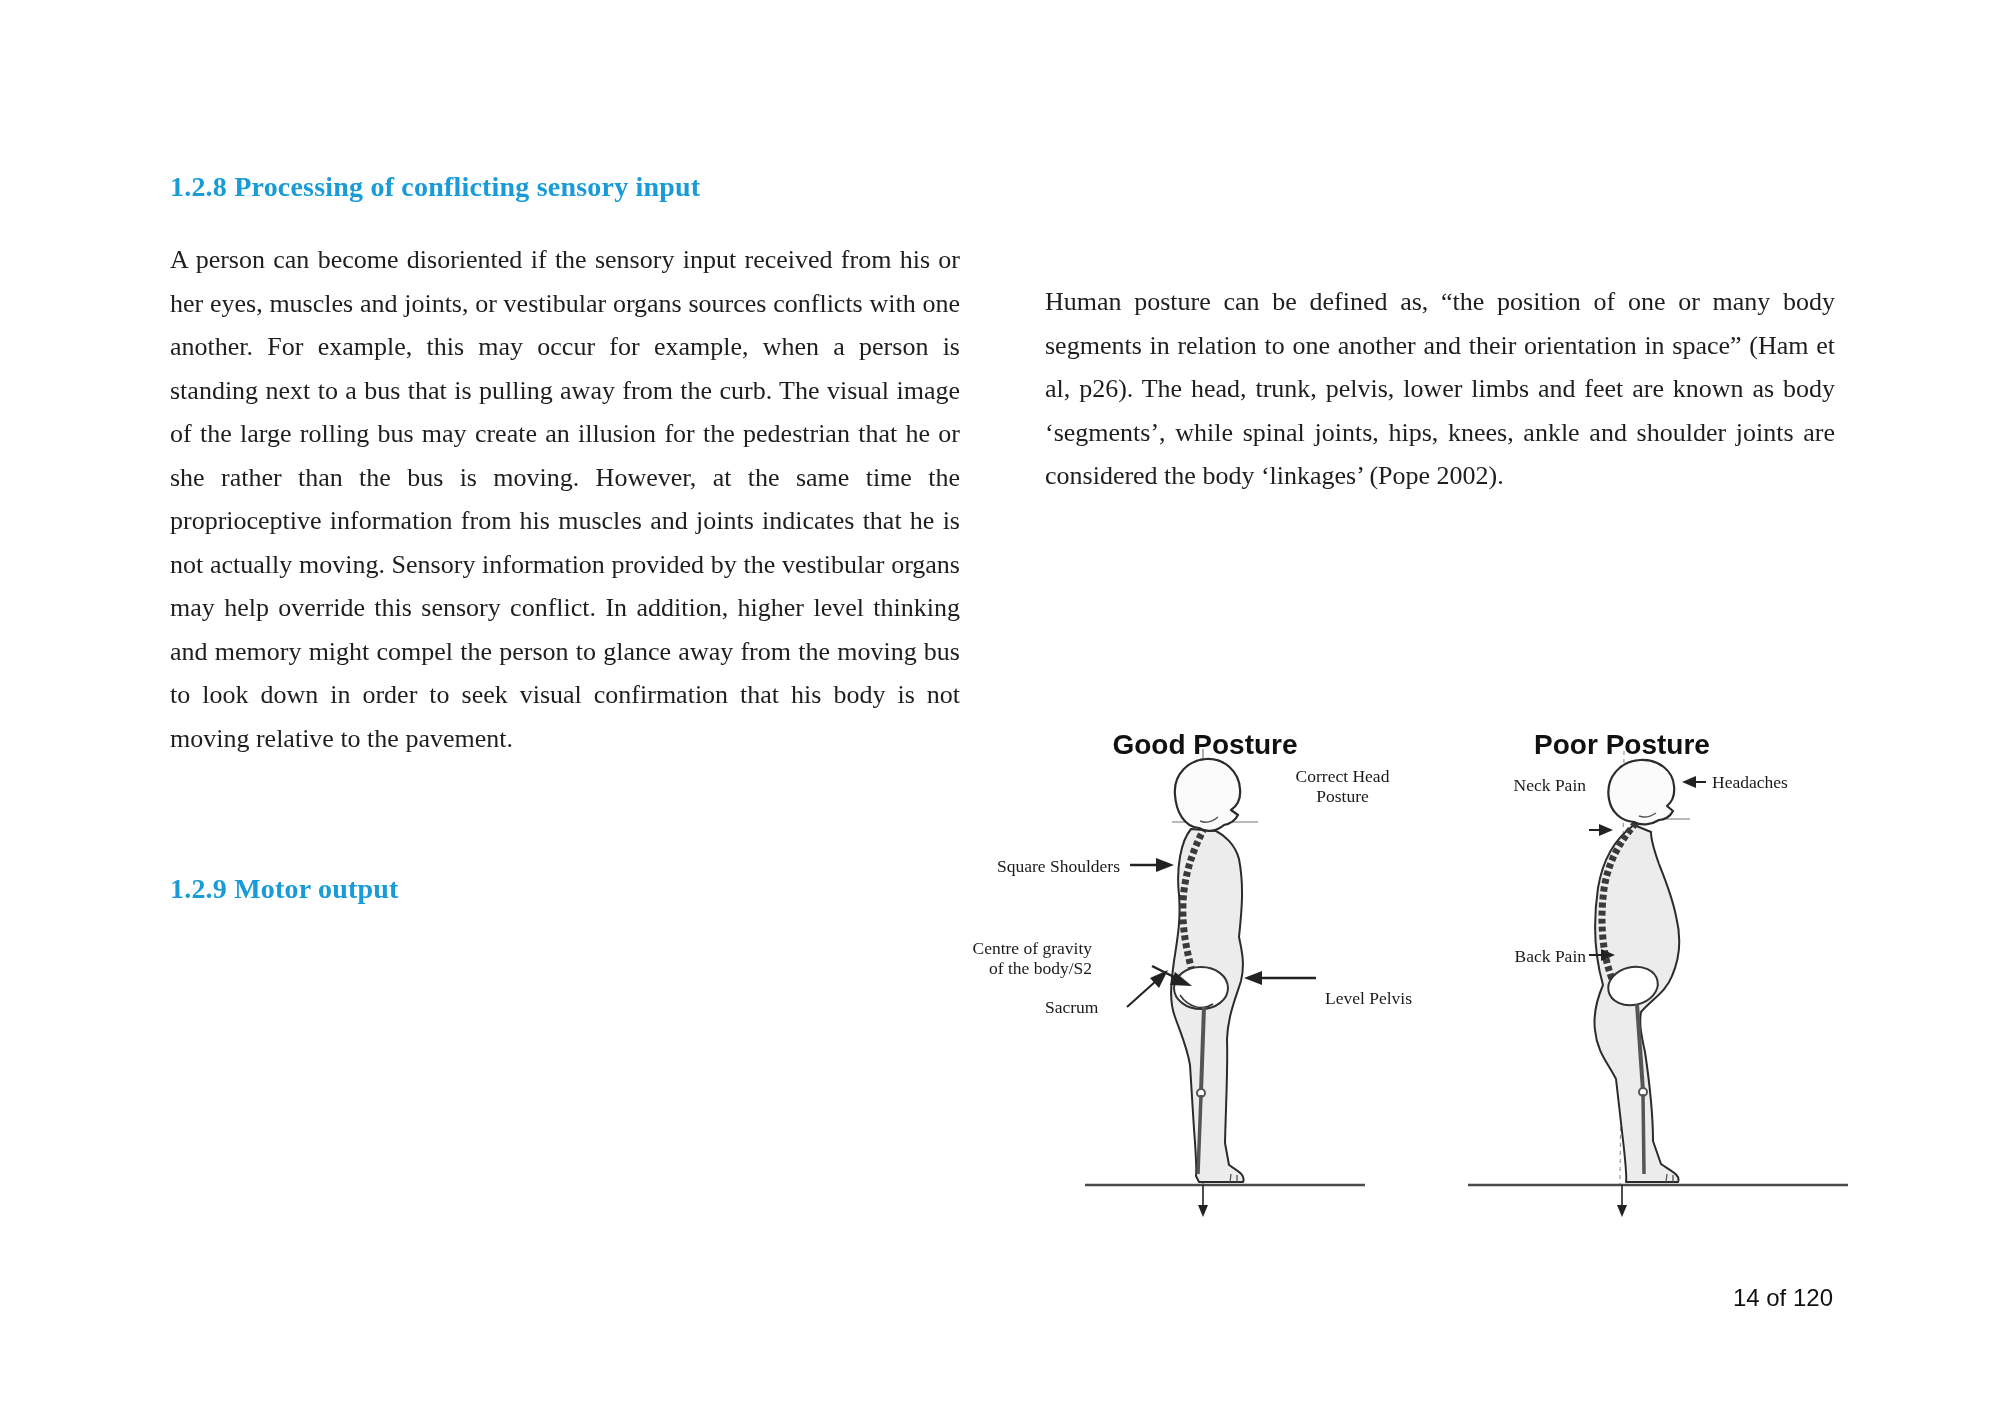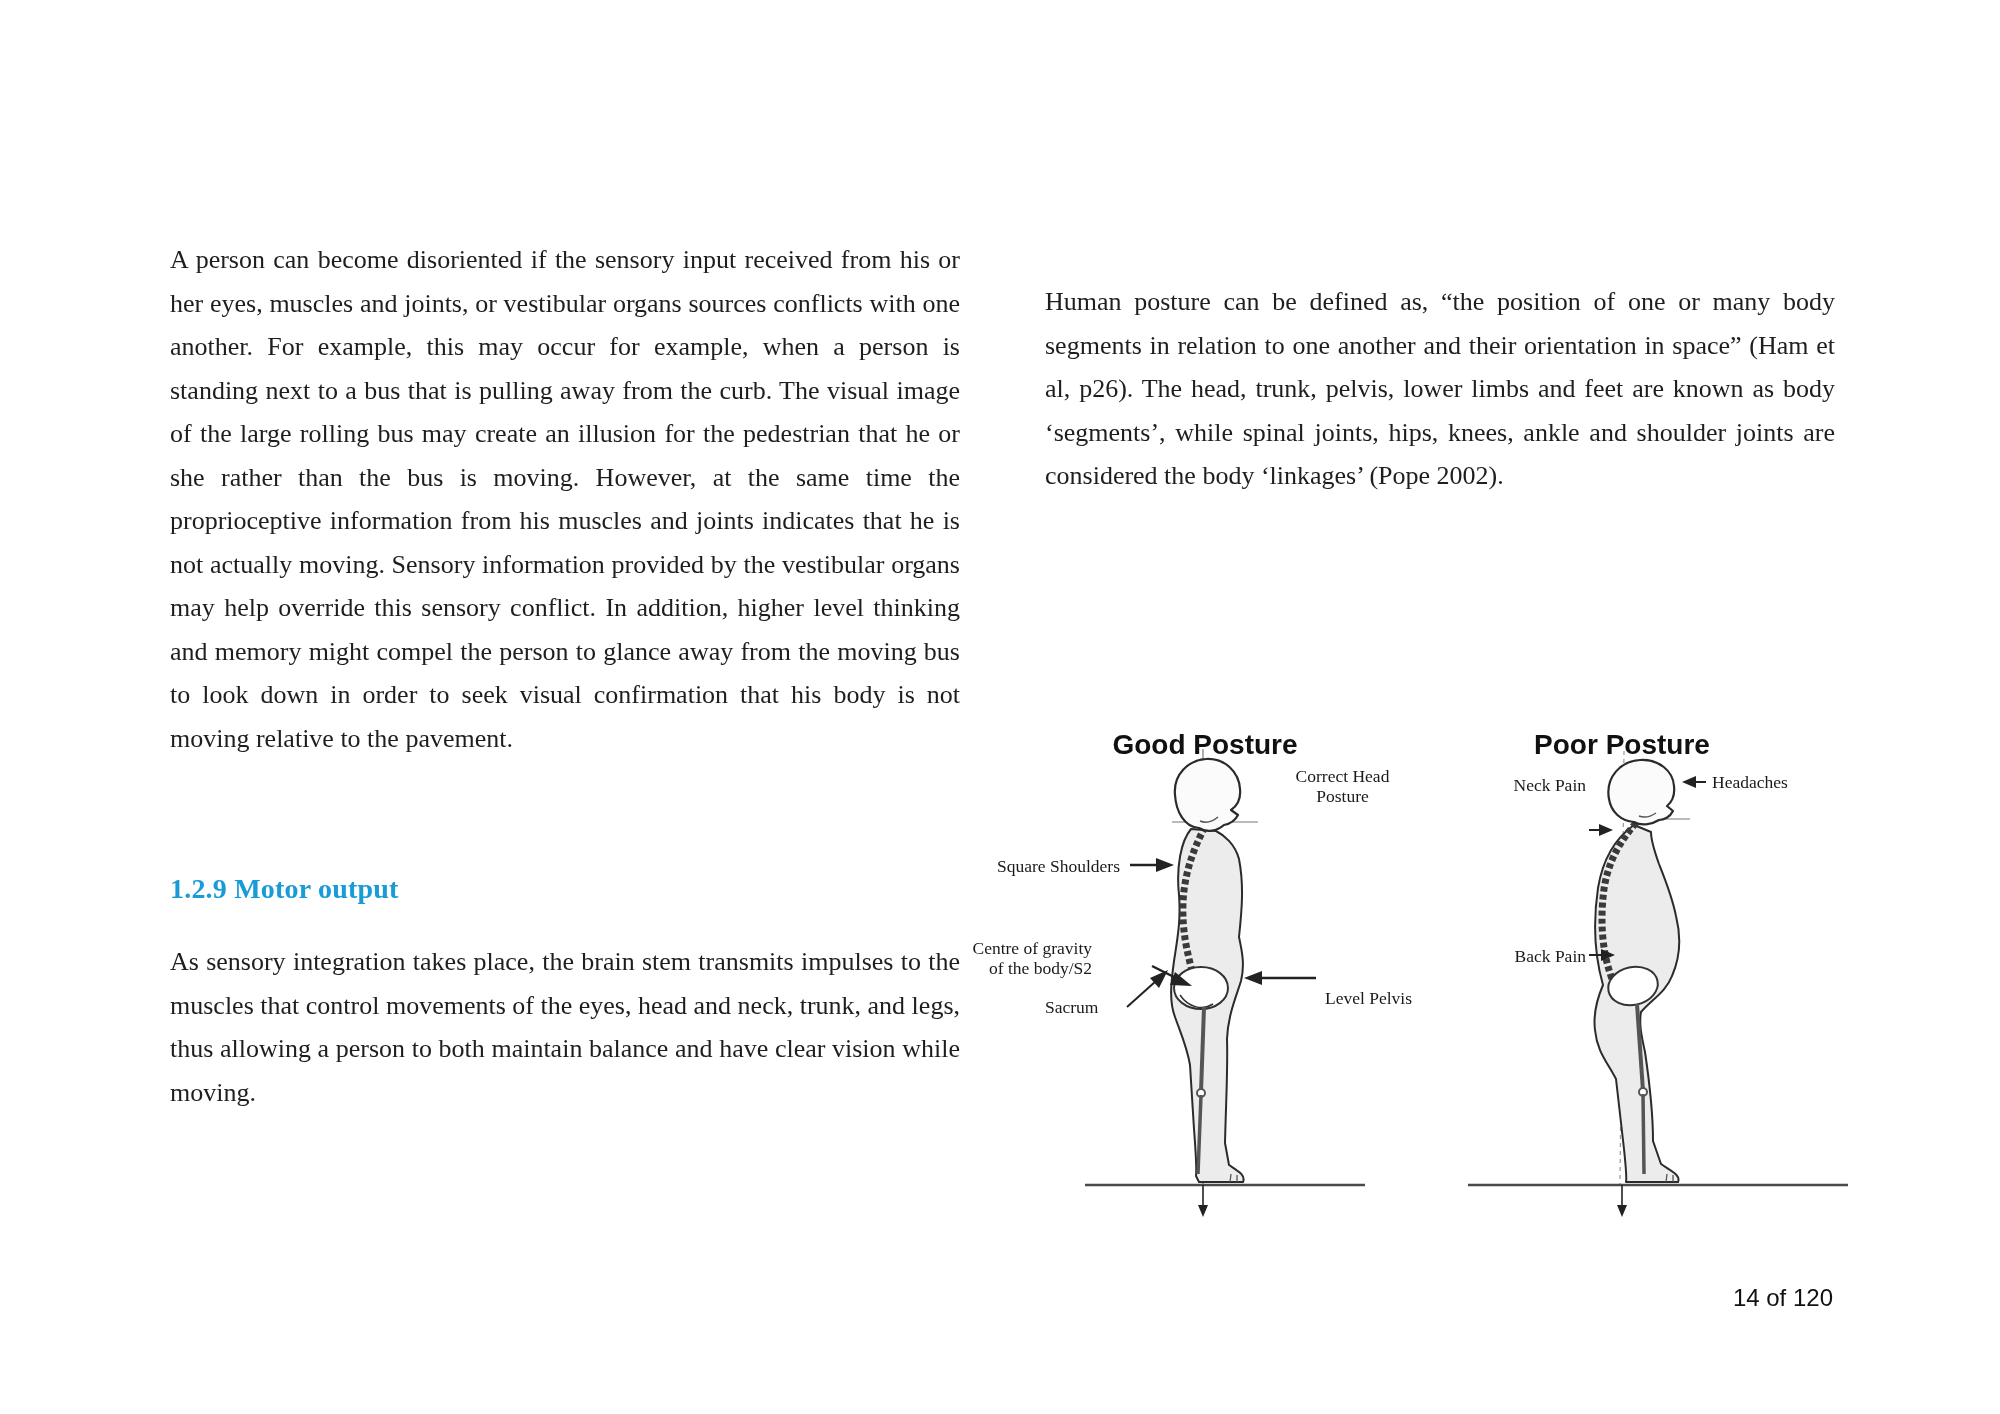--- a/index.html
+++ b/index.html
@@ -67,24 +67,24 @@
   .guide { stroke: #777; stroke-width: 1.2; fill: none; }
   .arrowline { stroke: #222; fill: none; }
   .arrowhead { fill: #222; stroke: none; }
   .groundline { stroke: #4a4a4a; stroke-width: 2.5; }
 </style>
 </head>
 <body>
 
 <div id="page">
 
+  <div class="heading" style="left:170px; top:170px; width:790px;">1.2.8 Processing of conflicting sensory input</div>
   <div class="para" style="left:170px; top:238px;">A person can become disoriented if the sensory input received from his or her eyes, muscles and joints, or vestibular organs sources conflicts with one another. For example, this may occur for example, when a person is standing next to a bus that is pulling away from the curb. The visual image of the large rolling bus may create an illusion for the pedestrian that he or she rather than the bus is moving. However, at the same time the proprioceptive information from his muscles and joints indicates that he is not actually moving. Sensory information provided by the vestibular organs may help override this sensory conflict. In addition, higher level thinking and memory might compel the person to glance away from the moving bus to look down in order to seek visual confirmation that his body is not moving relative to the pavement.</div>
 
   <div class="heading" style="left:170px; top:872px; width:790px;">1.2.9 Motor output</div>
-  <div class="para" style="left:170px; top:940px;">As sensory integration takes place, the brain stem transmits impulses to the muscles that control movements of the eyes, head and neck, trunk, and legs, thus allowing a person to both maintain balance and have clear vision while moving.</div>
 
   <div class="para" style="left:1045px; top:280px;">Human posture can be defined as, “the position of one or many body segments in relation to one another and their orientation in space” (Ham et al, p26). The head, trunk, pelvis, lower limbs and feet are known as body ‘segments’, while spinal joints, hips, knees, ankle and shoulder joints are considered the body ‘linkages’ (Pope 2002).</div>
 
   <div>
 
     <div class="fig-title" style="left:1105px; top:696px;">Good Posture</div>
     <div class="fig-title" style="left:1522px; top:696px;">Poor Posture</div>
 
     <svg style="left:1080px; top:745px;" width="290" height="460" viewBox="0 0 290 460">
       <line class="guide" x1="123" y1="4" x2="123" y2="440"></line>

